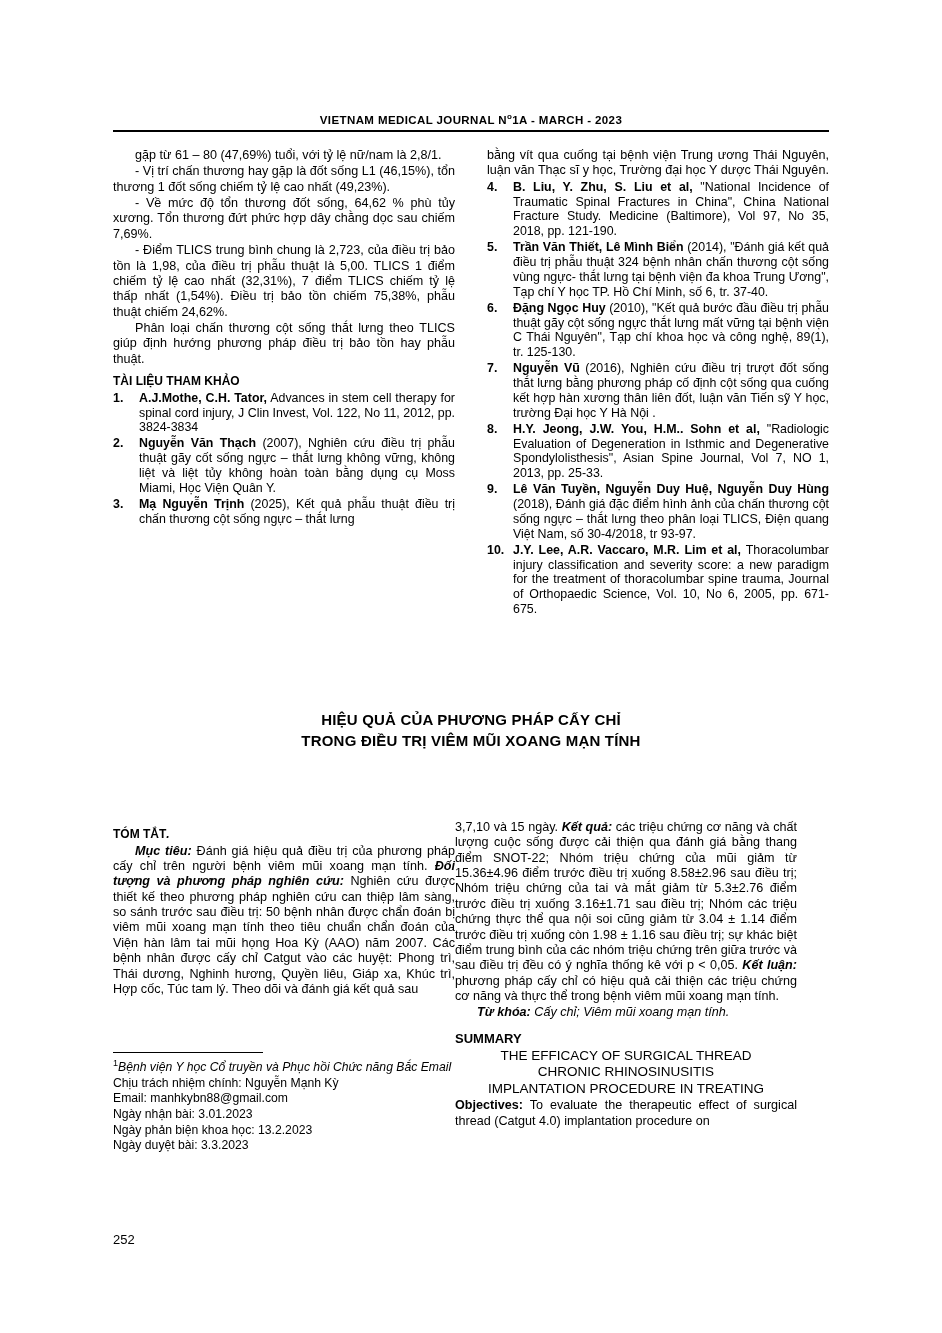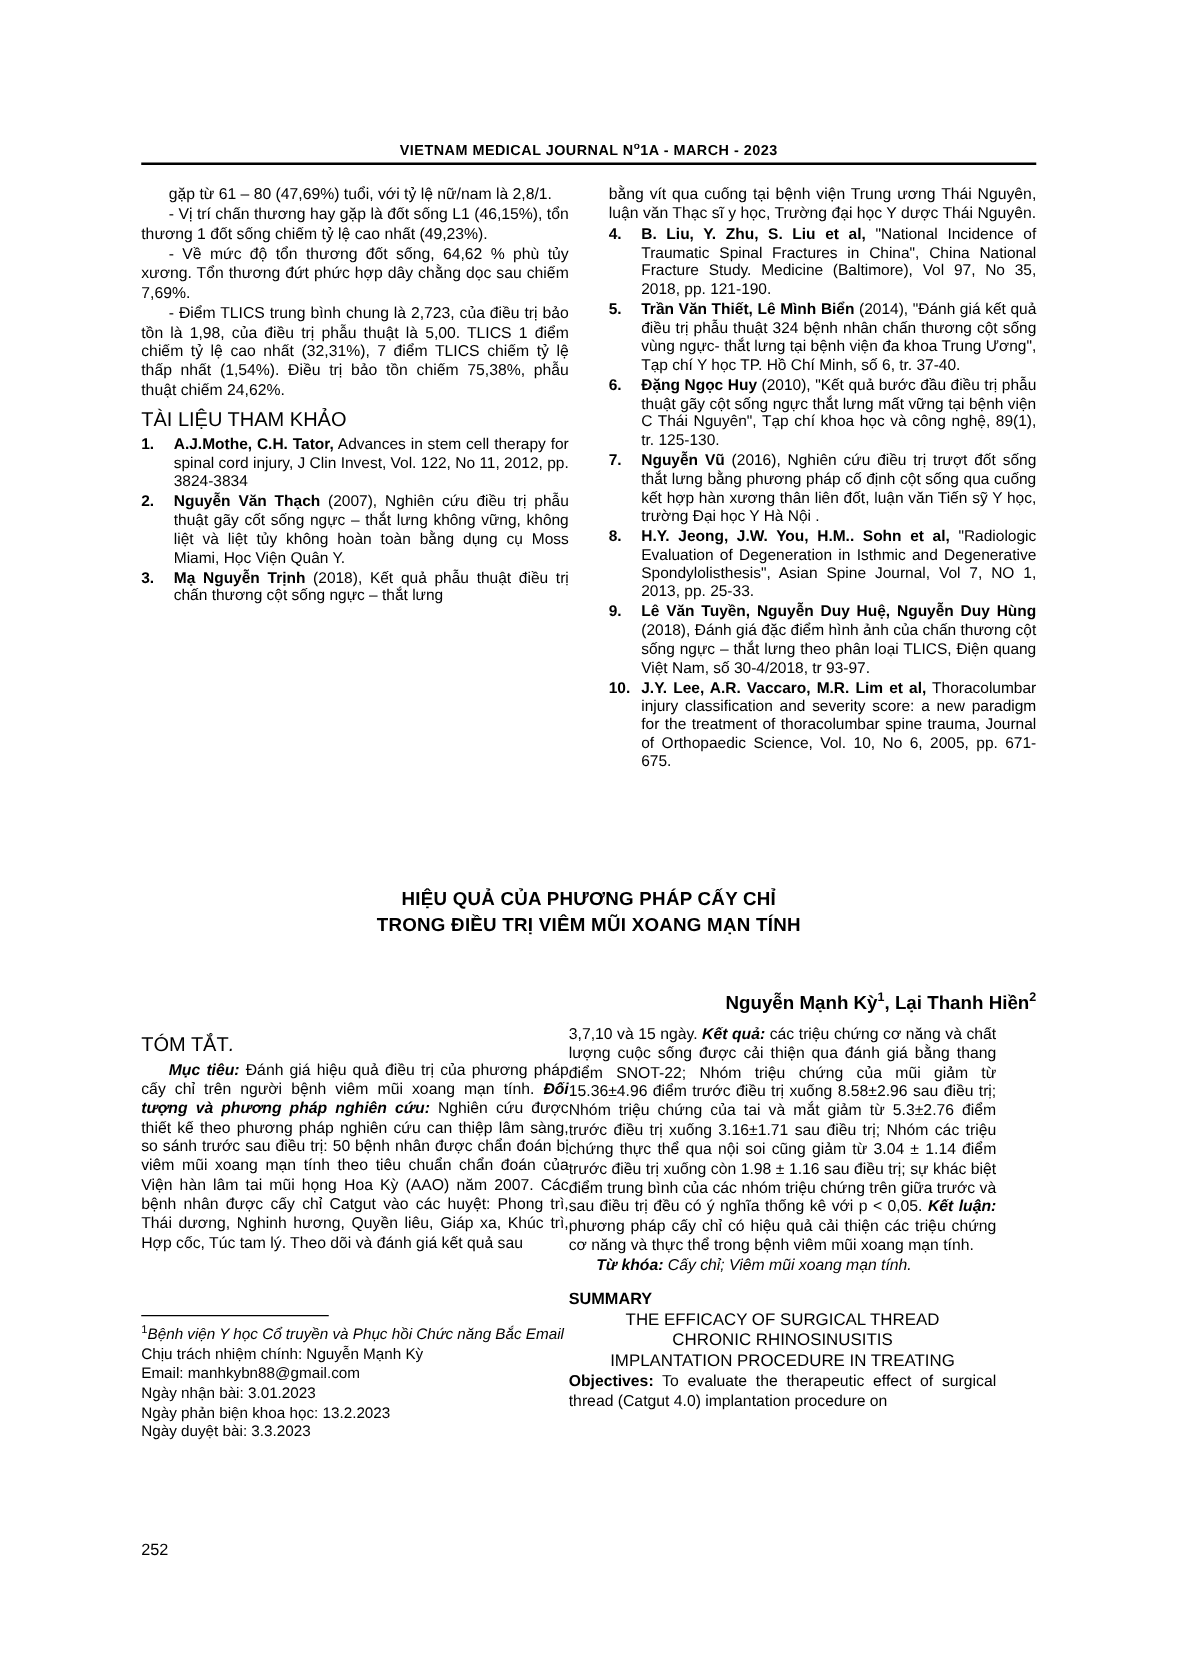--- a/index.html
+++ b/index.html
@@ -56,22 +56,22 @@
     line-height: 1.22;
     text-align: justify;
     font-family: "Liberation Sans", sans-serif;
   }
   .col p {
     margin: 0 0 1px 0;
     text-indent: 22px;
   }
   .col p.noindent { text-indent: 0; }
   .section-title {
-    font-weight: normal;
-    font-size: 16px;
+    font-weight: bold;
+    font-size: 12px;
     margin: 7px 0 2px 0;
     text-indent: 0;
   }
   ol.refs {
     margin: 0;
     padding: 0;
     list-style: none;
     counter-reset: refcount;
   }
   ol.refs li {
@@ -171,32 +171,33 @@
   </div>
   <div class="rule"></div>
 
   <div class="columns-top">
 
     <div class="col">
       <p>gặp từ 61 – 80 (47,69%) tuổi, với tỷ lệ nữ/nam là 2,8/1.</p>
       <p>- Vị trí chấn thương hay gặp là đốt sống L1 (46,15%), tổn thương 1 đốt sống chiếm tỷ lệ cao nhất (49,23%).</p>
       <p>- Về mức độ tổn thương đốt sống, 64,62 % phù tủy xương. Tổn thương đứt phức hợp dây chằng dọc sau chiếm 7,69%.</p>
       <p>- Điểm TLICS trung bình chung là 2,723, của điều trị bảo tồn là 1,98, của điều trị phẫu thuật là 5,00. TLICS 1 điểm chiếm tỷ lệ cao nhất (32,31%), 7 điểm TLICS chiếm tỷ lệ thấp nhất (1,54%). Điều trị bảo tồn chiếm 75,38%, phẫu thuật chiếm 24,62%.</p>
+      <p>Phân loại chấn thương cột sống thắt lưng theo TLICS giúp định hướng phương pháp điều trị bảo tồn hay phẫu thuật.</p>
 
       <div class="section-title">TÀI LIỆU THAM KHẢO</div>
 
       <ol class="refs">
         <li>
           <span class="num">1.</span><span class="refauthor">A.J.Mothe, C.H. Tator,</span><span> Advances in stem cell therapy for spinal cord injury, J Clin Invest, Vol. 122, No 11, 2012, pp. 3824-3834</span>
         </li>
         <li>
           <span class="num">2.</span><span class="refauthor">Nguyễn Văn Thạch</span><span> (2007), Nghiên cứu điều trị phẫu thuật gãy cốt sống ngực – thắt lưng không vững, không liệt và liệt tủy không hoàn toàn bằng dụng cụ Moss Miami, Học Viện Quân Y.</span>
         </li>
         <li>
-          <span class="num">3.</span><span class="refauthor">Mạ Nguyễn Trịnh</span><span> (2018), Kết quả phẫu thuật điều trị chấn thương cột sống ngực – thắt lưng</span>
+          <span class="num">3.</span><span class="refauthor">Mạ Nguyễn Trịnh</span><span> (2025), Kết quả phẫu thuật điều trị chấn thương cột sống ngực – thắt lưng</span>
         </li>
       </ol>
     </div>
 
     <div class="col">
       <p class="noindent">bằng vít qua cuống tại bệnh viện Trung ương Thái Nguyên, luận văn Thạc sĩ y học, Trường đại học Y dược Thái Nguyên.</p>
       <ol class="refs">
         <li>
           <span class="num">4.</span><span class="refauthor">B. Liu, Y. Zhu, S. Liu et al,</span><span> "National Incidence of Traumatic Spinal Fractures in China", China National Fracture Study. Medicine (Baltimore), Vol 97, No 35, 2018, pp. 121-190.</span>
         </li>
@@ -221,23 +222,20 @@
       </ol>
     </div>
 
   </div>
 
   <div class="article-title">
     <div>HIỆU QUẢ CỦA PHƯƠNG PHÁP CẤY CHỈ</div>
     <div>TRONG ĐIỀU TRỊ VIÊM MŨI XOANG MẠN TÍNH</div>
   </div>
 
-  <div class="authors">
-    <span>Nguyễn Mạnh Kỳ</span><sup>1</sup><span>, Lại Thanh Hiền</span><sup>2</sup>
-  </div>
 
   <div class="columns-bottom">
 
     <div class="col">
       <div class="section-title"><span>TÓM TẮT</span><span class="ital">.</span></div>
       <p><span class="bold-ital">Mục tiêu:</span><span> Đánh giá hiệu quả điều trị của phương pháp cấy chỉ trên người bệnh viêm mũi xoang mạn tính. </span><span class="bold-ital">Đối tượng và phương pháp nghiên cứu:</span><span> Nghiên cứu được thiết kế theo phương pháp nghiên cứu can thiệp lâm sàng, so sánh trước sau điều trị: 50 bệnh nhân được chẩn đoán bị viêm mũi xoang mạn tính theo tiêu chuẩn chẩn đoán của Viện hàn lâm tai mũi họng Hoa Kỳ (AAO) năm 2007.  Các bệnh nhân được cấy chỉ Catgut vào các huyệt: Phong trì, Thái dương, Nghinh hương, Quyền liêu, Giáp xa, Khúc trì, Hợp cốc, Túc tam lý. Theo dõi và đánh giá kết quả sau</span></p>
     </div>
 
     <div class="col">
       <p class="noindent"><span>3,7,10 và 15 ngày. </span><span class="bold-ital">Kết quả:</span><span> các triệu chứng cơ năng và chất lượng cuộc sống được cải thiện qua đánh giá bằng thang điểm SNOT-22; Nhóm triệu chứng của mũi giảm từ 15.36±4.96 điểm trước điều trị xuống 8.58±2.96 sau điều trị; Nhóm triệu chứng của tai và mắt giảm từ 5.3±2.76 điểm trước điều trị xuống 3.16±1.71 sau điều trị; Nhóm các triệu chứng thực thể qua nội soi cũng giảm từ 3.04 ± 1.14 điểm trước điều trị xuống còn 1.98 ± 1.16 sau điều trị; sự khác biệt điểm trung bình của các nhóm triệu chứng trên giữa trước và sau điều trị đều có ý nghĩa thống kê với p &lt; 0,05. </span><span class="bold-ital">Kết luận:</span><span> phương pháp cấy chỉ có hiệu quả cải thiện các triệu chứng cơ năng và thực thể trong bệnh viêm mũi xoang mạn tính.</span></p>

